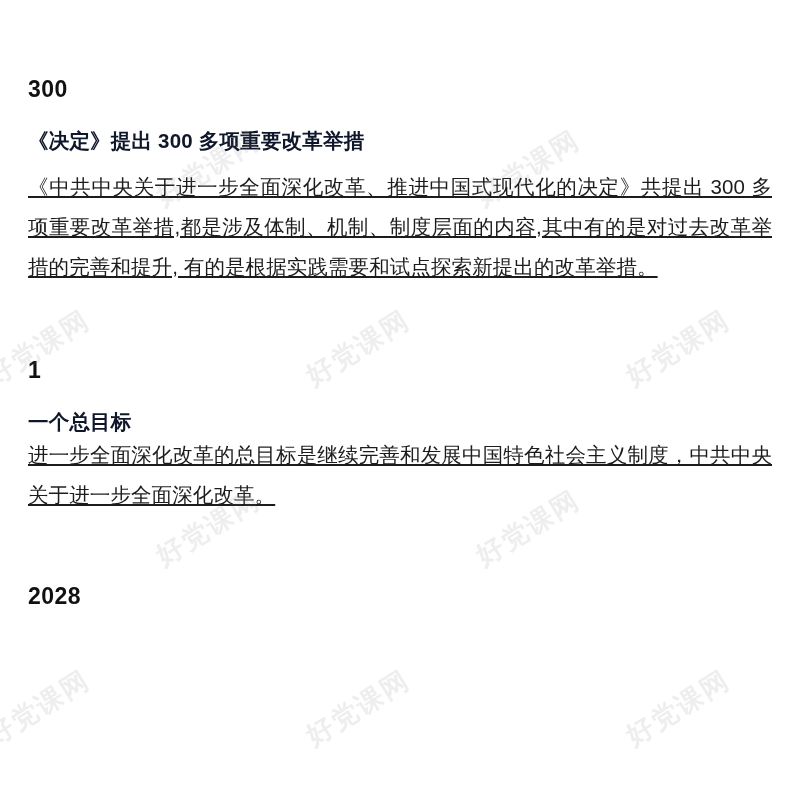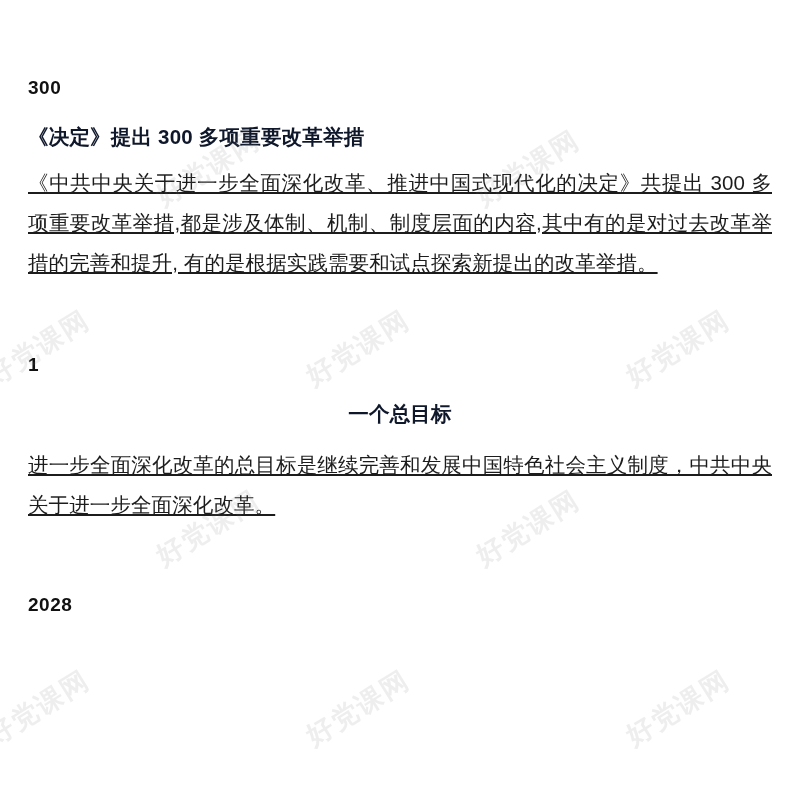--- a/index.html
+++ b/index.html
@@ -42,21 +42,21 @@
     white-space: nowrap;
     letter-spacing: 2px;
   }
 
   .section {
     position: relative;
     z-index: 2;
   }
 
   .big-number {
-    font-size: 19px;
+    font-size: 23px;
     font-weight: 700;
     color: #111111;
     letter-spacing: 0.5px;
     margin: 0 0 26px 0;
     line-height: 1;
   }
 
   .sub-head {
     font-size: 20.5px;
     font-weight: 700;
@@ -74,21 +74,21 @@
     margin: 0;
     text-align: justify;
     text-justify: inter-ideograph;
     letter-spacing: 0.1px;
     text-decoration: underline;
   }
 
   .gap-1 { height: 72px; }
   .gap-2 { height: 70px; }
 
-  .sub-head.s2 { margin-bottom: 18px; text-align: center; }
+  .sub-head.s2 { margin-bottom: 0; }
 </style>
 </head>
 <body>
 
 <div class="page">
 
   <div class="watermark-layer">
     <div class="wm" style="left: 150px;  top: 150px;">好党课网</div>
     <div class="wm" style="left: 470px;  top: 150px;">好党课网</div>
     <div class="wm" style="left: -20px;  top: 330px;">好党课网</div>

